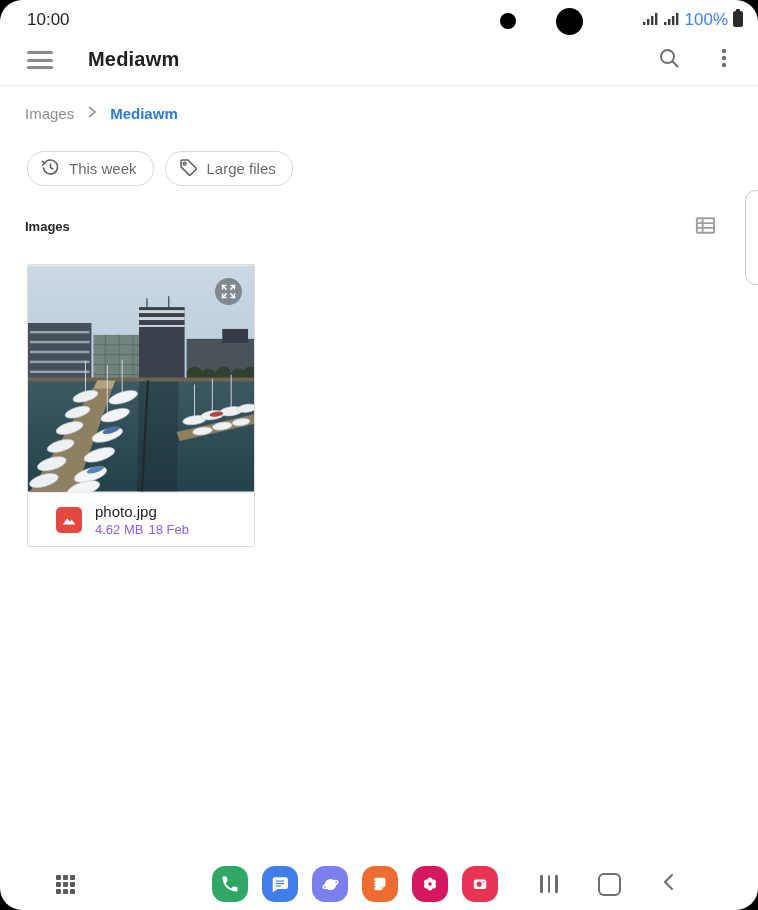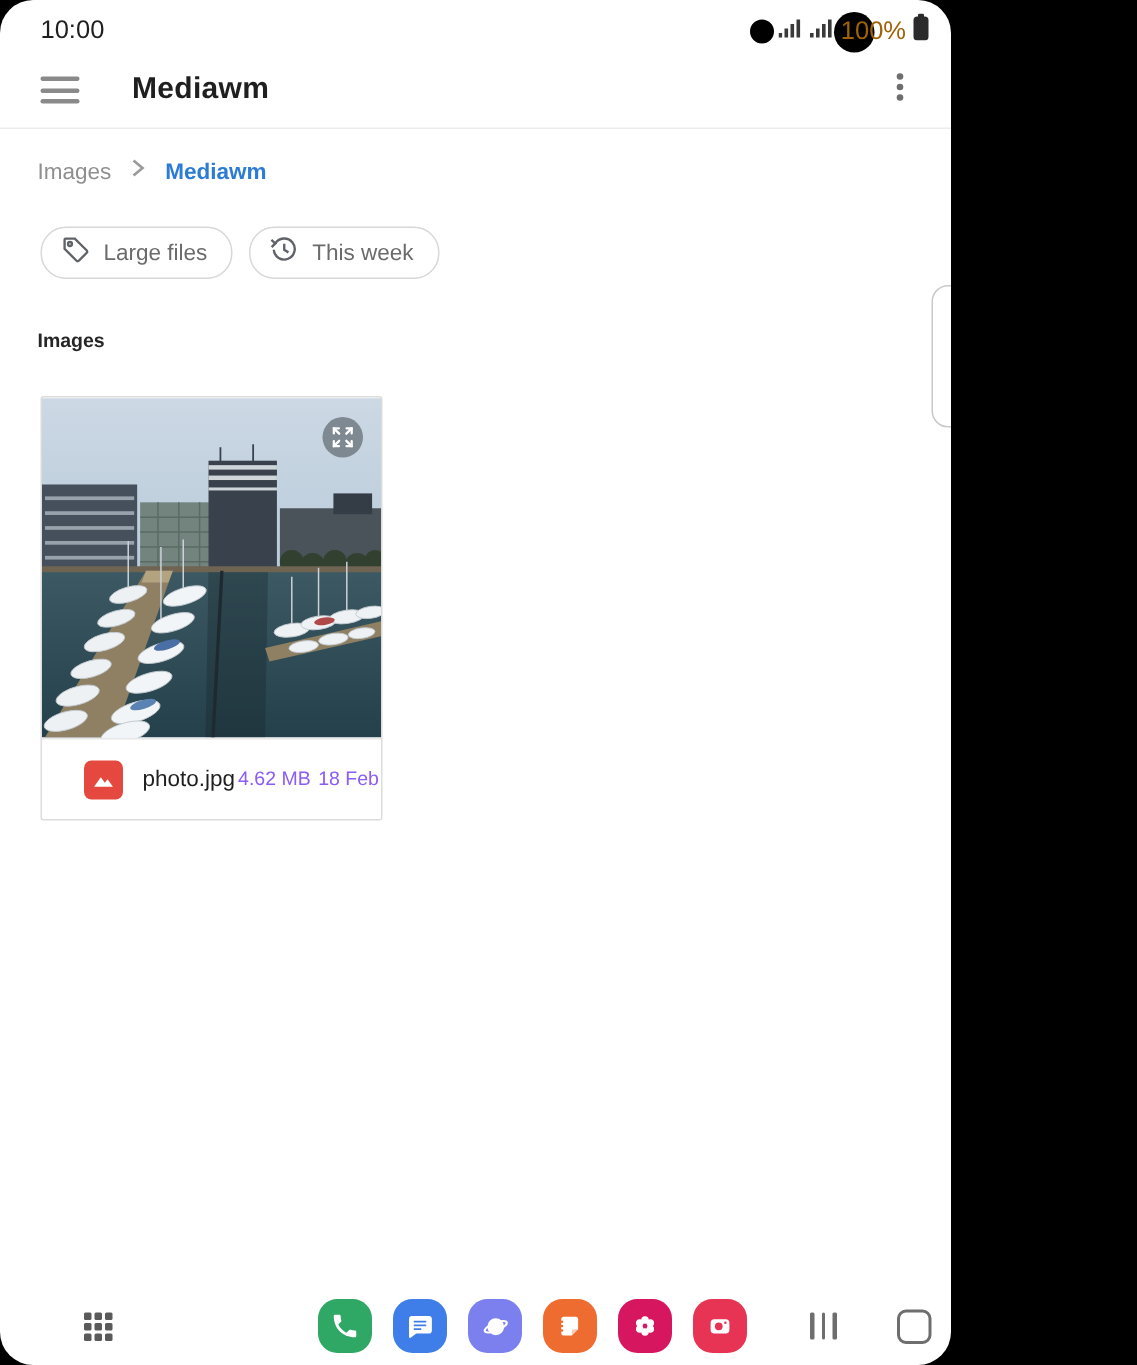--- a/index.html
+++ b/index.html
@@ -1,24 +1,24 @@
 <!DOCTYPE html>
 <html><head>
 <meta charset="utf-8">
 <style>
   html,body{margin:0;padding:0;background:#000;font-family:"Liberation Sans","DejaVu Sans",sans-serif;}
-  .screen{position:relative;width:634px;height:910px;background:#fff;border-radius:22px;overflow:hidden;}
+  .screen{position:relative;width:758px;height:910px;background:#fff;border-radius:22px;overflow:hidden;}
 
   
   .status-time{position:absolute;left:27px;top:10px;font-size:17px;color:#1f1f1f;}
   .cam-dot{position:absolute;border-radius:50%;background:#000;}
   .cam-dot.small{width:16px;height:16px;left:500px;top:13px;}
   .cam-dot.big{width:27px;height:27px;left:556px;top:8px;}
   .status-right{position:absolute;right:14px;top:9px;display:flex;align-items:center;gap:4px;}
-  .status-right .pct{font-size:17px;color:#a16207;}
+  .status-right .pct{font-size:17px;color:#3b82f6;}
 
   
   .appbar{position:absolute;left:0;top:42px;width:758px;height:43px;}
   .appbar-divider{position:absolute;left:0;top:85px;width:758px;height:1px;background:#ececec;}
   .hamburger{position:absolute;left:27px;top:51px;width:26px;height:18px;display:flex;flex-direction:column;justify-content:space-between;cursor:pointer;}
   .hamburger span{display:block;height:3px;border-radius:2px;background:#8a8a8a;}
   .app-title{position:absolute;left:88px;top:48px;font-size:20px;font-weight:700;color:#1f1f1f;letter-spacing:.2px;}
   .icon-btn{position:absolute;width:32px;height:32px;display:flex;align-items:center;justify-content:center;cursor:pointer;}
   .search-btn{left:653px;top:44px;}
   .more-btn{right:18px;top:44px;}
@@ -39,21 +39,21 @@
   
   .edge-handle{position:absolute;right:-11px;top:190px;width:22px;height:93px;background:#fff;border:1.5px solid #c9c9c9;border-radius:11px;cursor:pointer;}
 
   
   .card{position:absolute;left:27px;top:264px;width:228px;border:1px solid #dcdcdc;border-radius:2px;background:#fff;box-sizing:border-box;cursor:pointer;}
   .thumb{position:relative;width:226px;height:227px;overflow:hidden;}
   .thumb svg{display:block;}
   .expand-badge{position:absolute;top:13px;right:12px;width:27px;height:27px;border-radius:50%;background:rgba(92,100,108,.68);display:flex;align-items:center;justify-content:center;cursor:pointer;}
   .card-footer{display:flex;align-items:center;gap:13px;height:53px;border-top:1px solid #e7e7e7;padding-left:28px;}
   .file-type{width:26px;height:26px;border-radius:5px;background:#e5483f;display:flex;align-items:center;justify-content:center;}
-  .file-lines{display:flex;flex-direction:row;gap:2px;}
+  .file-lines{display:flex;flex-direction:column;gap:2px;}
   .file-name{font-size:15px;color:#1f1f1f;}
   .file-meta{font-size:13px;color:#8b5cf6;display:flex;gap:5px;}
 
   
   .apps-grid{position:absolute;left:55px;top:874px;width:21px;height:21px;display:grid;grid-template-columns:repeat(3,1fr);grid-template-rows:repeat(3,1fr);cursor:pointer;}
   .apps-grid i{width:4.5px;height:4.5px;border-radius:1px;background:#5a5a5a;justify-self:center;align-self:center;}
   .dock{position:absolute;left:212px;top:866px;display:flex;gap:14px;}
   .app-ic{width:36px;height:36px;border-radius:13px;display:flex;align-items:center;justify-content:center;cursor:pointer;}
   .navbtn{position:absolute;top:872px;width:24px;height:24px;display:flex;align-items:center;justify-content:center;cursor:pointer;}
   .nav-recents{left:537px;}
@@ -134,35 +134,35 @@
           <polyline points="3,2 9,7 3,12"></polyline>
         </svg>
     </span>
     <span class="crumb-current">Mediawm</span>
   </div>
 
   <div class="chips">
     <div class="chip">
       <span>
         <svg width="21" height="21" viewBox="0 0 24 24" fill="none" stroke="#5f6368" stroke-width="1.8">
-            <path d="M3.5 11.3V4.5a1 1 0 0 1 1-1h6.8l9.1 9.1a1.2 1.2 0 0 1 0 1.7l-6.1 6.1a1.2 1.2 0 0 1-1.7 0z"></path>
-            <circle cx="7.6" cy="7.6" r="1.5"></circle>
-          </svg>
-      </span>
-      <span>Large files</span>
-    </div>
-    <div class="chip">
-      <span>
-        <svg width="21" height="21" viewBox="0 0 24 24" fill="none" stroke="#5f6368" stroke-width="1.8">
             <path d="M5.2 7.2A8 8 0 1 1 4 12"></path>
             <polyline points="2.2,4.4 5.2,7.2 2.4,10" fill="none"></polyline>
             <polyline points="12,7.5 12,12 15.2,14"></polyline>
           </svg>
       </span>
       <span>This week</span>
+    </div>
+    <div class="chip">
+      <span>
+        <svg width="21" height="21" viewBox="0 0 24 24" fill="none" stroke="#5f6368" stroke-width="1.8">
+            <path d="M3.5 11.3V4.5a1 1 0 0 1 1-1h6.8l9.1 9.1a1.2 1.2 0 0 1 0 1.7l-6.1 6.1a1.2 1.2 0 0 1-1.7 0z"></path>
+            <circle cx="7.6" cy="7.6" r="1.5"></circle>
+          </svg>
+      </span>
+      <span>Large files</span>
     </div>
   </div>
 
   <div class="section-title">Images</div>
   <div class="view-toggle">
     <span>
       <svg width="23" height="23" viewBox="0 0 24 24" fill="none" stroke="#9aa0a6" stroke-width="2">
           <rect x="3" y="4.5" width="18" height="15" rx="1"></rect>
           <line x1="3" y1="9.5" x2="21" y2="9.5"></line>
           <line x1="3" y1="14.5" x2="21" y2="14.5"></line>

